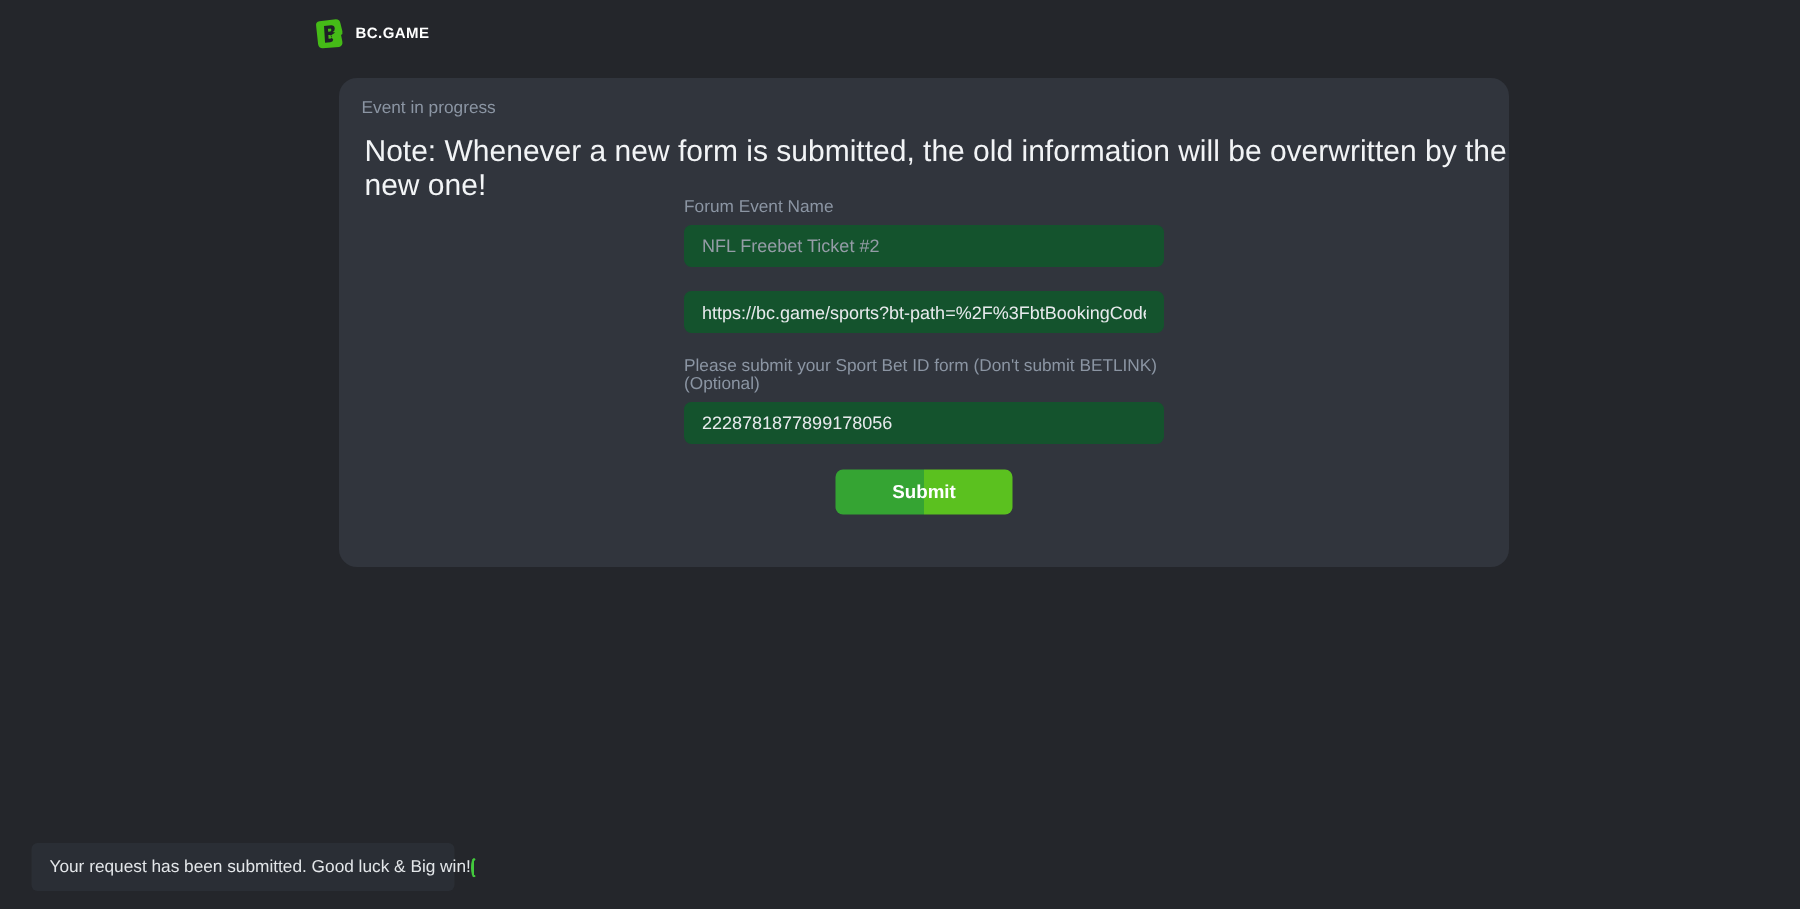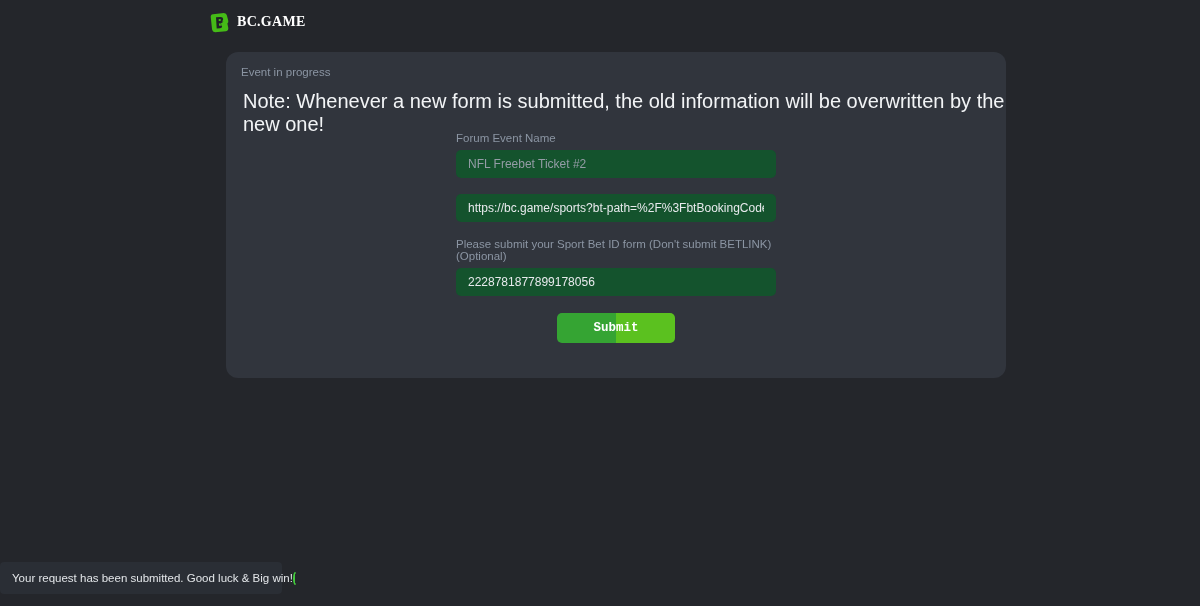--- a/index.html
+++ b/index.html
@@ -20,25 +20,24 @@
     padding-left: 209px;
   }
   .brand {
     display: flex;
     align-items: center;
     gap: 7px;
     cursor: pointer;
   }
   .brand-logo { width: 21px; height: 21px; display: block; }
   .brand-name {
-    font-size: 14px;
+    font-size: 10px;
     font-weight: bold;
     letter-spacing: 0.3px;
     color: #ffffff;
-    font-family: Liberation Serif, serif;
   }
 
   
   .panel {
     position: absolute;
     left: 210px;
     top: 52px;
     width: 780px;
     height: 326px;
     background: #31353d;
@@ -92,30 +91,30 @@
   .field-input.dimmed { color: #949ca6; }
 
   .submit-row { margin-top: 17px; text-align: center; }
   .submit-btn {
     width: 118px;
     height: 30px;
     border: none;
     border-radius: 5px;
     background: linear-gradient(90deg, #35a433 0%, #35a433 50%, #5bc11f 50%, #5bc11f 100%);
     color: #ffffff;
-    font-family: Liberation Mono, monospace;
+    font-family: Liberation Sans, sans-serif;
     font-size: 12.5px;
     font-weight: bold;
     cursor: pointer;
   }
 
   
   .toast {
     position: absolute;
-    left: 0;
+    left: 21px;
     bottom: 12px;
     width: 282px;
     height: 32px;
     background: #2a2e35;
     border-radius: 4px;
     display: flex;
     align-items: center;
     padding: 0 10px 0 12px;
   }
   .toast-text {

